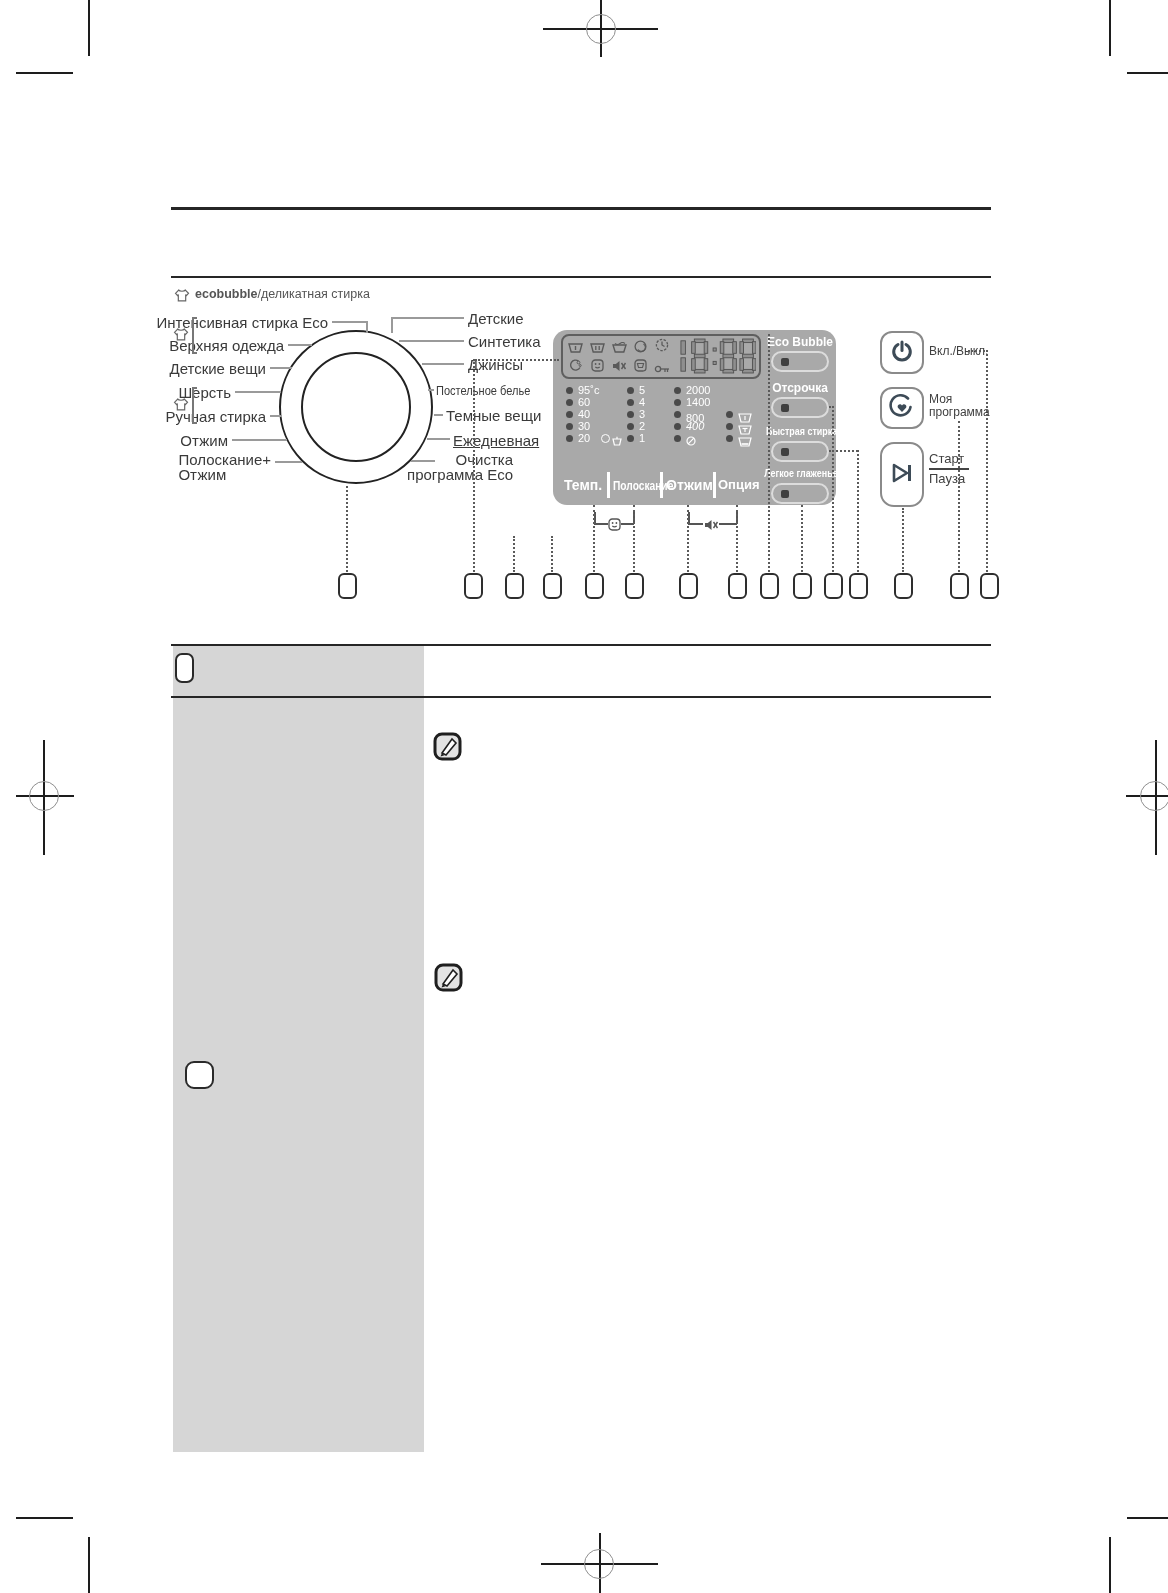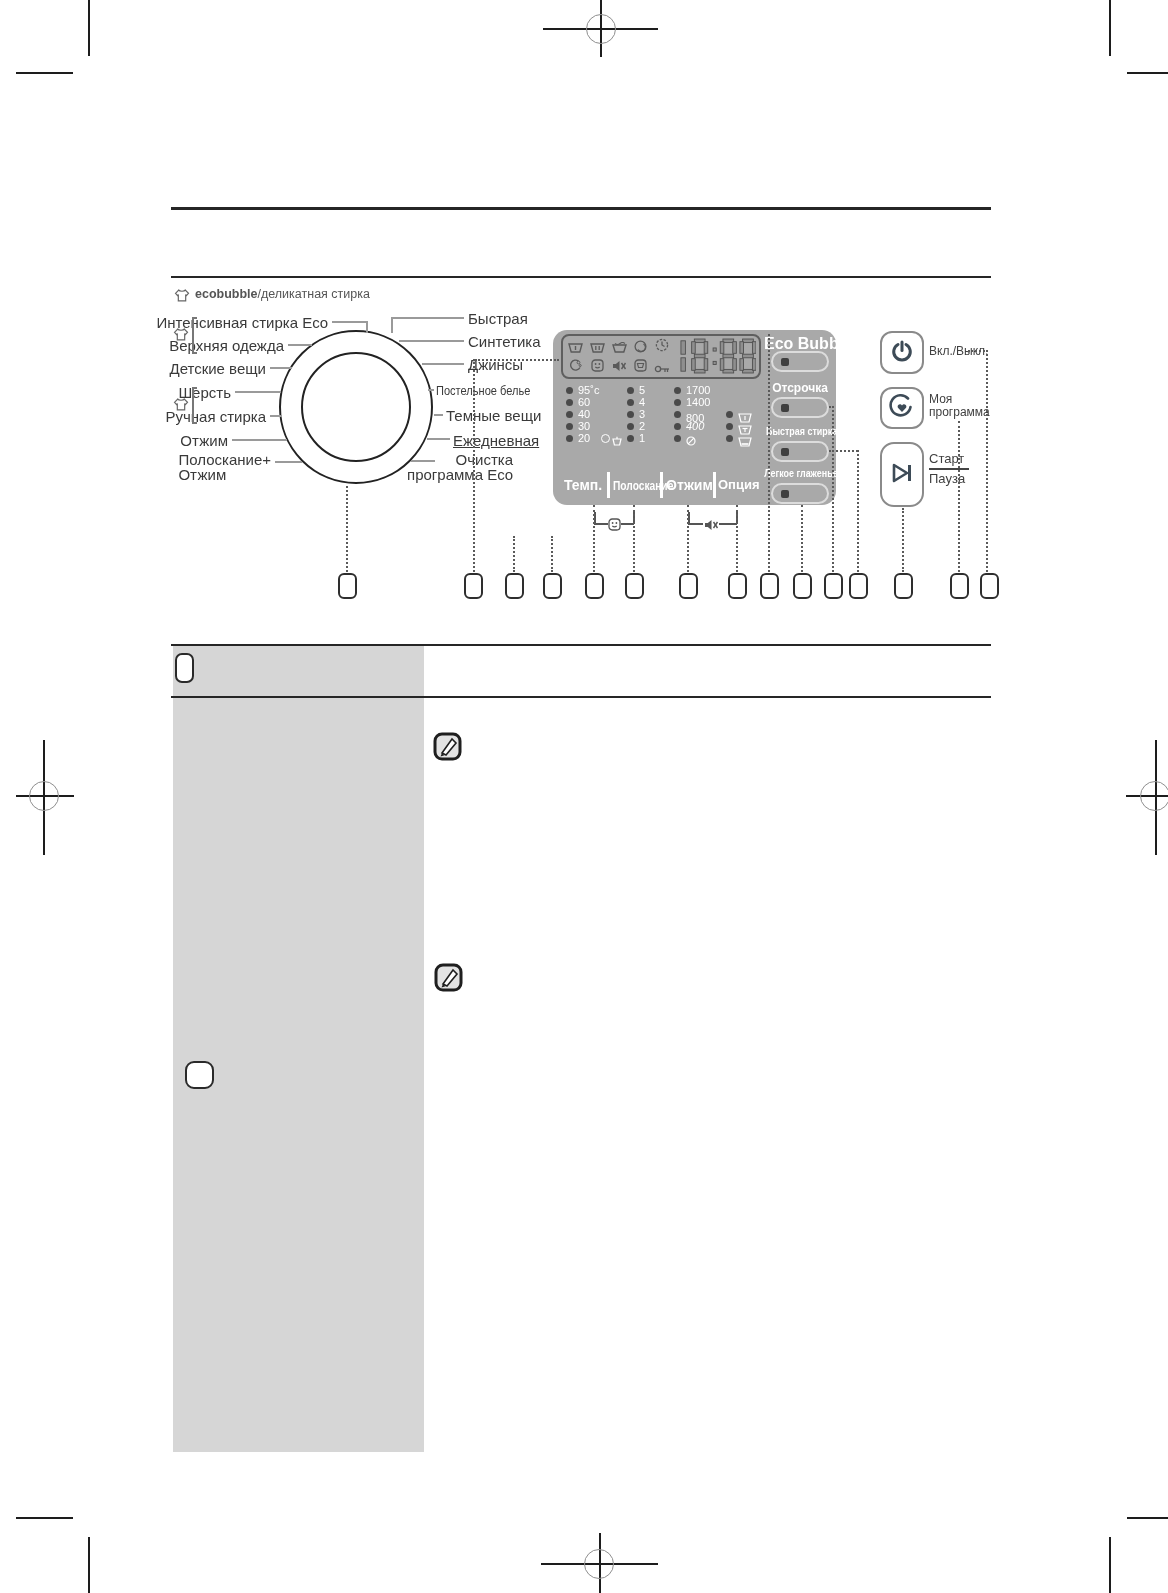--- a/index.html
+++ b/index.html
@@ -86,21 +86,21 @@
 
   <div class="dlabel" style="right:856px;top:315px;">Интенсивная стирка Eco</div>
   <div class="dlabel" style="right:900px;top:338px;">Верхняя одежда</div>
   <div class="dlabel" style="right:918px;top:361px;">Детские вещи</div>
   <div class="dlabel" style="right:953px;top:385px;">Шерсть</div>
   <div class="dlabel" style="right:918px;top:409px;">Ручная стирка</div>
   <div class="dlabel" style="right:956px;top:433px;">Отжим</div>
   <div class="dlabel pre" style="right:913px;top:452px;text-align:left;">Полоскание+
 Отжим</div>
 
-  <div class="dlabel" style="left:452px;top:311px;">Быстрая</div>
+  <div class="dlabel" style="left:452px;top:311px;">Детские</div>
   <div class="dlabel" style="left:452px;top:334px;">Синтетика</div>
   <div class="dlabel" style="left:452px;top:357px;">Джинсы</div>
   <div class="dlabel cond" style="left:420px;top:383px;font-size:13px;">Постельное белье</div>
   <div class="dlabel" style="left:430px;top:408px;">Темные вещи</div>
   <div class="dlabel" style="left:437px;top:433px;text-decoration:underline;">Ежедневная</div>
   <div class="dlabel pre" style="right:671px;top:452px;text-align:right;">Очистка
 программа Eco</div>
 
   <div class="cline" style="left:316px;top:321px;width:36px;"></div>
   <div class="clinev" style="left:350px;top:321px;height:12px;"></div>
@@ -245,21 +245,21 @@
   <div class="ind-dot" style="left:611px;top:399px;"></div>
   <div class="ind-lbl" style="left:623px;top:396px;">4</div>
   <div class="ind-dot" style="left:611px;top:411px;"></div>
   <div class="ind-lbl" style="left:623px;top:408px;">3</div>
   <div class="ind-dot" style="left:611px;top:423px;"></div>
   <div class="ind-lbl" style="left:623px;top:420px;">2</div>
   <div class="ind-dot" style="left:611px;top:435px;"></div>
   <div class="ind-lbl" style="left:623px;top:432px;">1</div>
 
   <div class="ind-dot" style="left:658px;top:387px;"></div>
-  <div class="ind-lbl" style="left:670px;top:384px;">1700</div>
+  <div class="ind-lbl" style="left:670px;top:384px;">2000</div>
   <div class="ind-dot" style="left:658px;top:399px;"></div>
   <div class="ind-lbl" style="left:670px;top:396px;">1400</div>
   <div class="ind-dot" style="left:658px;top:411px;"></div>
   <div class="ind-lbl" style="left:670px;top:412px;">800</div>
   <div class="ind-dot" style="left:658px;top:423px;"></div>
   <div class="ind-lbl" style="left:670px;top:420px;font-style:italic;">400</div>
   <div class="ind-dot" style="left:658px;top:435px;"></div>
   <span class="abs" style="left:670px;top:432px;"><svg width="10" height="10" viewBox="0 0 10 10">
         <circle cx="5" cy="5" r="4" fill="none" stroke="#fff" stroke-width="1.2"></circle>
         <line x1="2.2" y1="7.8" x2="7.8" y2="2.2" stroke="#fff" stroke-width="1.2"></line>
@@ -283,21 +283,21 @@
       </svg></span>
 
   <div class="sel-lbl" style="left:548px;top:477px;font-size:14px;">Темп.</div>
   <div class="sel-lbl cond" style="left:597px;top:479px;font-size:12px;">Полоскание</div>
   <div class="sel-lbl" style="left:650px;top:477px;font-size:14px;">Отжим</div>
   <div class="sel-lbl" style="left:702px;top:477px;font-size:13px;">Опция</div>
   <div class="sep" style="left:591px;top:472px;height:26px;"></div>
   <div class="sep" style="left:644px;top:472px;height:26px;"></div>
   <div class="sep" style="left:697px;top:472px;height:26px;"></div>
 
-  <div class="opt-lbl" style="left:748px;top:335px;width:72px;font-size:16px;">Eco Bubble</div>
+  <div class="opt-lbl" style="left:748px;top:335px;width:72px;font-size:12px;">Eco Bubble</div>
   <div class="oval-btn" style="left:755px;top:351px;width:58px;height:21px;">
       <span class="led"></span>
     </div>
   <div class="opt-lbl" style="left:748px;top:381px;width:72px;font-size:12px;">Отсрочка</div>
   <div class="oval-btn" style="left:755px;top:397px;width:58px;height:21px;">
       <span class="led"></span>
     </div>
   <div class="opt-lbl cond" style="left:744px;top:425px;width:80px;font-size:10.5px;transform-origin:center;">Быстрая стирка</div>
   <div class="oval-btn" style="left:755px;top:441px;width:58px;height:21px;">
       <span class="led"></span>

